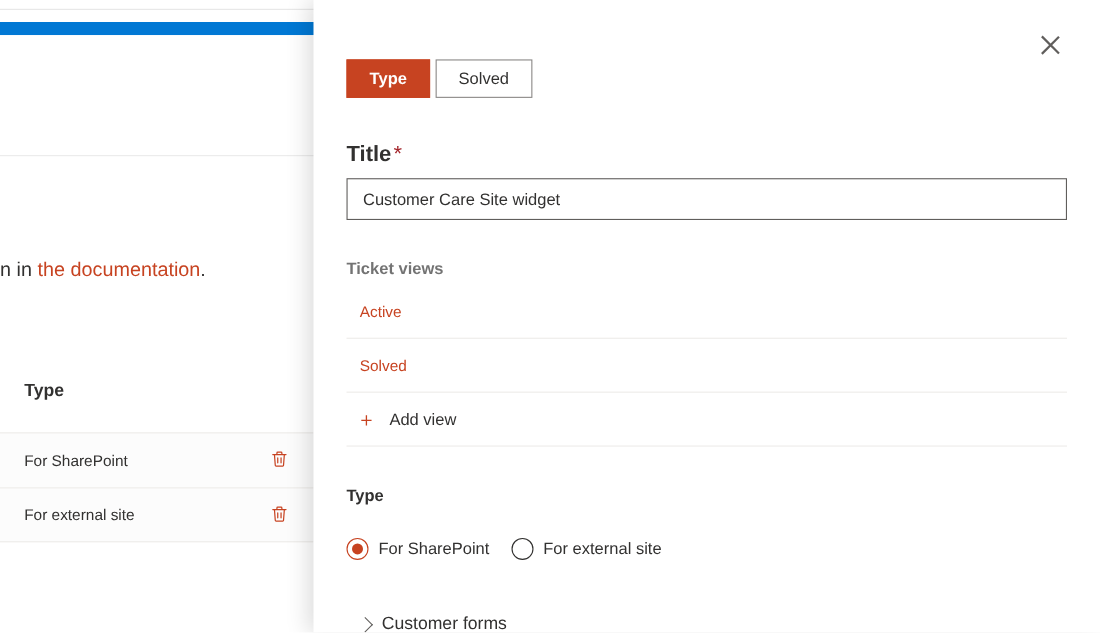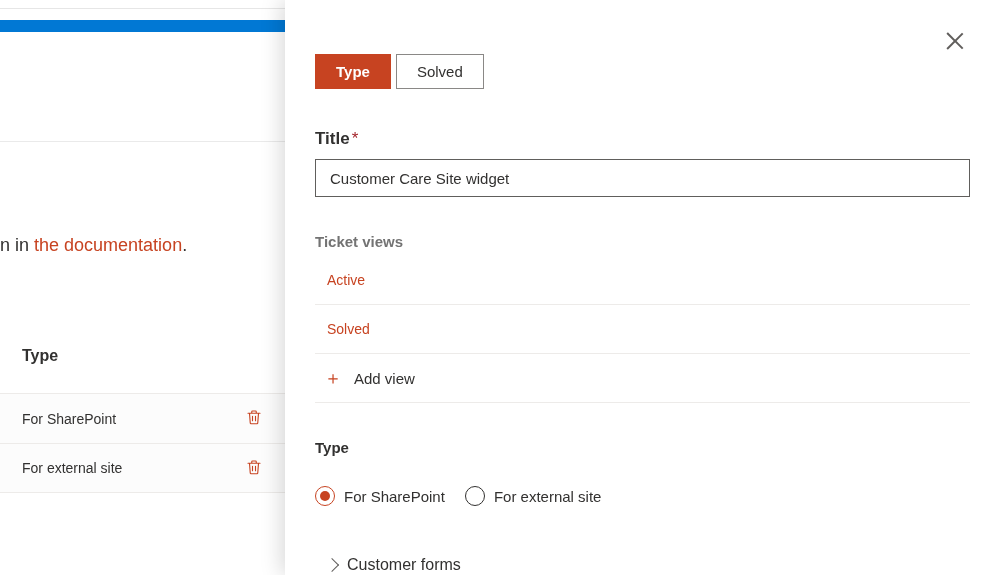--- a/index.html
+++ b/index.html
@@ -22,21 +22,21 @@
   .panel { position: absolute; top: 0; right: 0; bottom: 0; width: 715px; background: #fff; box-shadow: -4px 0 20px rgba(0,0,0,0.15); padding: 32px 30px 0 30px; }
   .close-x { position: absolute; top: 32px; right: 36px; width: 18px; height: 18px; cursor: pointer; }
   .close-x::before, .close-x::after { content:""; position:absolute; left:8px; top:-2px; width:1.5px; height:22px; background:#605e5c;}
   .close-x::before { transform: rotate(45deg);} .close-x::after { transform: rotate(-45deg);}
 
   .panel-buttons { display:flex; gap:0; margin-top:22px;}
   .btn { height: 35px; padding: 0 20px; font-size: 15px; border:1px solid; cursor:pointer; display:inline-flex; align-items:center; }
   .btn-primary { background:#c74321; color:#fff; border-color:#c74321; font-weight:600;}
   .btn-secondary { background:#fff; color:#323130; border-color:#8a8886; margin-left:5px;}
 
-  .field-label { font-size:17px; color:#323130; margin-top:40px; font-weight:600;}
+  .field-label { font-size:20px; color:#323130; margin-top:40px; font-weight:600;}
   .req { color:#a4262c; font-weight:400; margin-left:2px;}
   .text-input { width:100%; height:38px; border:1px solid #605e5c; padding:0 14px; font-size:15px; margin-top:10px; color:#323130;}
 
   .section-label { font-size:15px; font-weight:600; margin-top:36px; color:#737373;}
   .view-list { margin-top:6px; }
   .view-item { height:49px; display:flex; align-items:center; padding-left:12px; color:#c74321; font-size:14px; border-bottom:1px solid #edebe9; cursor:pointer;}
   .add-view { height:49px; display:flex; align-items:center; padding-left:9px; gap:12px; font-size:15px; color:#323130; border-bottom:1px solid #edebe9; cursor:pointer;}
   .plus-icon { font-size:18px; color:#c74321; font-weight:300; width:18px; text-align:center;}
 
   .radio-group { display:flex; gap:20px; margin-top:30px;}

